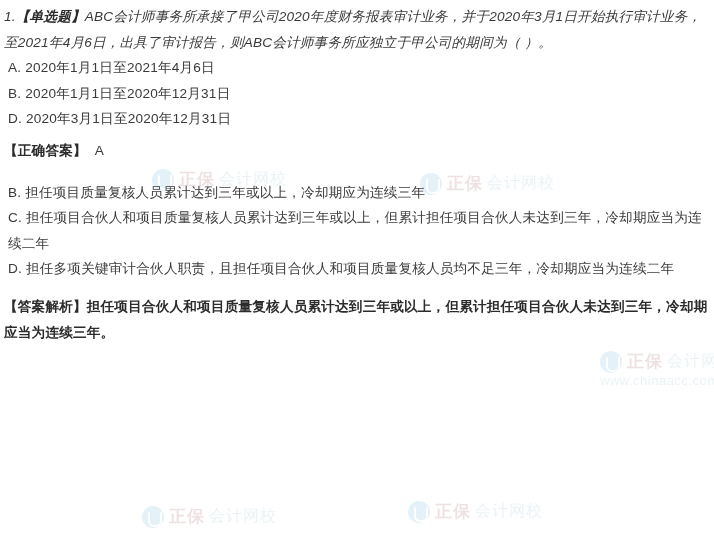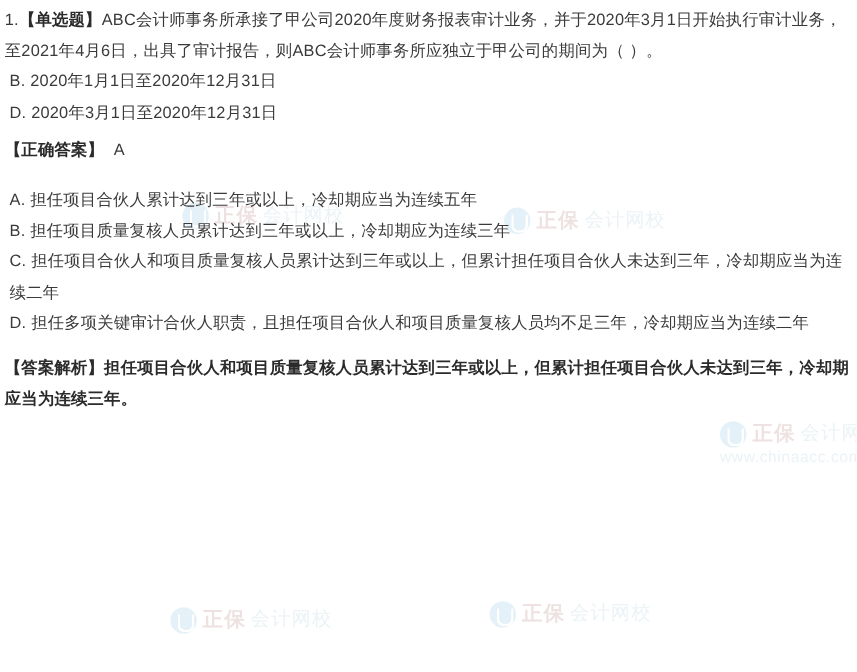--- a/index.html
+++ b/index.html
@@ -83,20 +83,21 @@
   .line {
     font-size: 13.6px;
     line-height: 25.6px;
     color: #3a3a3a;
     margin: 0;
     letter-spacing: 0.2px;
     text-align: left;
   }
   .q-line {
     padding-left: 0;
+    font-style: italic;
   }
   .opt {
     padding-left: 4px;
   }
   .bold {
     font-weight: bold;
     color: #2b2b2b;
   }
   .para {
     font-size: 13.6px;
@@ -151,42 +152,42 @@
 
   </div>
 
   <div id="content">
 
     <div class="line q-line">
       <span>1.</span><span class="bold">【单选题】</span><span>ABC会计师事务所承接了甲公司2020年度财务报表审计业务，并于2020年3月1日开始执行审计业务，至2021年4月6日，出具了审计报告，则ABC会计师事务所应独立于甲公司的期间为（  ）。</span>
     </div>
 
     <div class="line opt">
+      <span>A. 2020年1月1日至2021年4月6日</span>
+    </div>
+    <div class="line opt">
       <span>B. 2020年1月1日至2020年12月31日</span>
     </div>
     <div class="line opt">
       <span>D. 2020年3月1日至2020年12月31日</span>
     </div>
 
     <div class="gap-sm"></div>
 
     <div class="line">
       <span class="bold ans-label">【正确答案】</span><span>&nbsp;&nbsp;</span><span class="ans-value">A</span>
     </div>
 
     <div class="gap-sm"></div>
 
 
     <div class="gap-md"></div>
 
 
     <div class="line opt">
-      <span>A. 担任项目合伙人累计达到三年或以上，冷却期应当为连续五年</span>
-    </div>
-    <div class="line opt">
       <span>B. 担任项目质量复核人员累计达到三年或以上，冷却期应为连续三年</span>
     </div>
     <div class="line opt">
       <span>C. 担任项目合伙人和项目质量复核人员累计达到三年或以上，但累计担任项目合伙人未达到三年，冷却期应当为连续二年</span>
     </div>
     <div class="line opt">
       <span>D. 担任多项关键审计合伙人职责，且担任项目合伙人和项目质量复核人员均不足三年，冷却期应当为连续二年</span>
     </div>
 
     <div class="gap-sm"></div>

